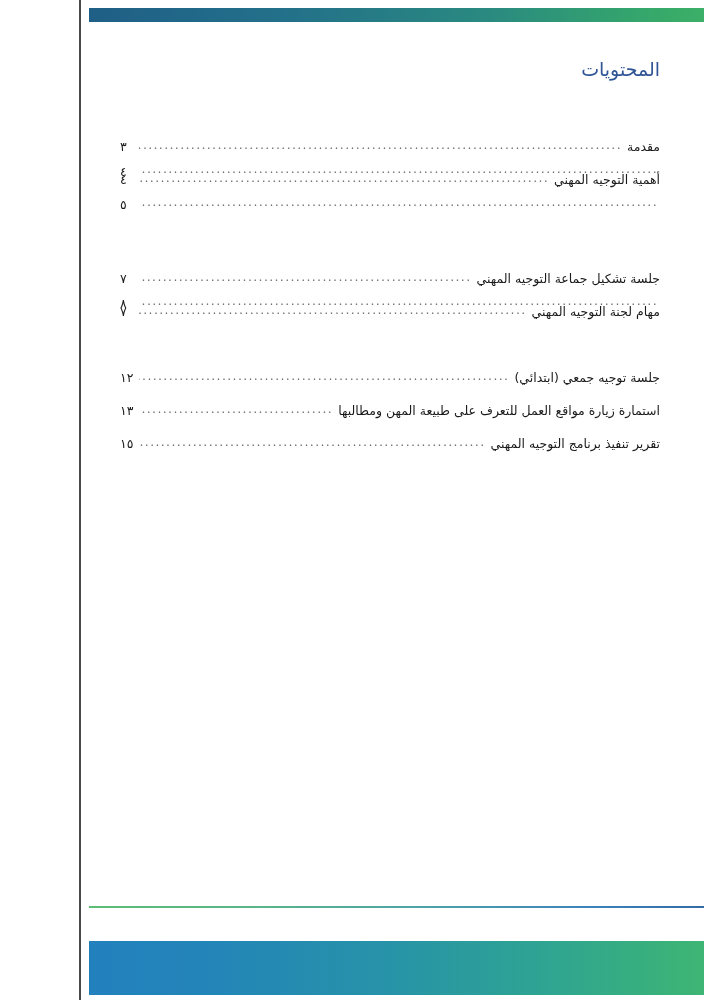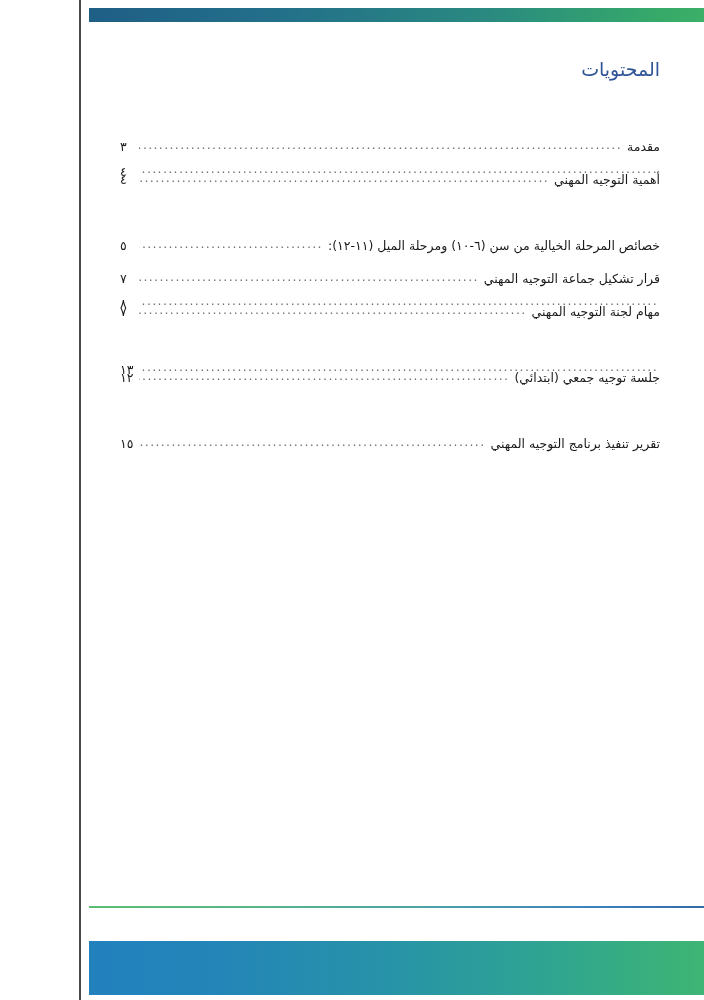--- a/index.html
+++ b/index.html
@@ -147,44 +147,44 @@
       <div class="toc-entry">
         <span class="entry-title">أهمية التوجيه المهني</span>
         <span class="leader"></span>
         <span class="page-num">٤</span>
       </div>
       <div class="toc-entry">
         <span class="leader"></span>
         <span class="page-num">٤</span>
       </div>
       <div class="toc-entry">
-        <span class="entry-title">خصائص المرحلة الخيالية من سن (٦-١٠) ومرحلة الميل (١١-١٢):</span>
         <span class="leader"></span>
         <span class="page-num">٥</span>
       </div>
       <div class="toc-entry">
-        <span class="entry-title">قرار تشكيل جماعة التوجيه المهني</span>
+        <span class="entry-title">جلسة تشكيل جماعة التوجيه المهني</span>
         <span class="leader"></span>
         <span class="page-num">٧</span>
       </div>
       <div class="toc-entry">
         <span class="entry-title">مهام لجنة التوجيه المهني</span>
         <span class="leader"></span>
         <span class="page-num">٧</span>
       </div>
       <div class="toc-entry">
         <span class="leader"></span>
         <span class="page-num">٨</span>
       </div>
       <div class="toc-entry">
         <span class="entry-title">جلسة توجيه جمعي (ابتدائي)</span>
         <span class="leader"></span>
         <span class="page-num">١٢</span>
       </div>
       <div class="toc-entry">
+        <span class="entry-title">استمارة زيارة مواقع العمل للتعرف على طبيعة المهن ومطالبها</span>
         <span class="leader"></span>
         <span class="page-num">١٣</span>
       </div>
       <div class="toc-entry">
         <span class="entry-title">تقرير تنفيذ برنامج التوجيه المهني</span>
         <span class="leader"></span>
         <span class="page-num">١٥</span>
       </div>
     </div>
 

